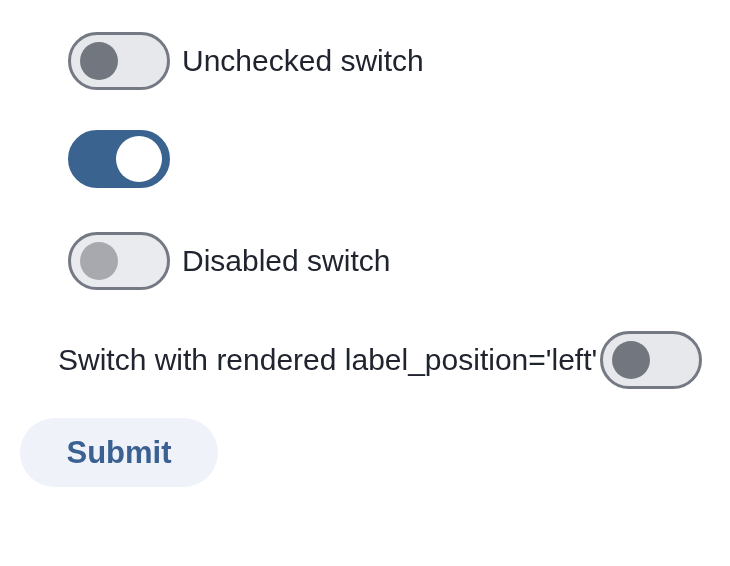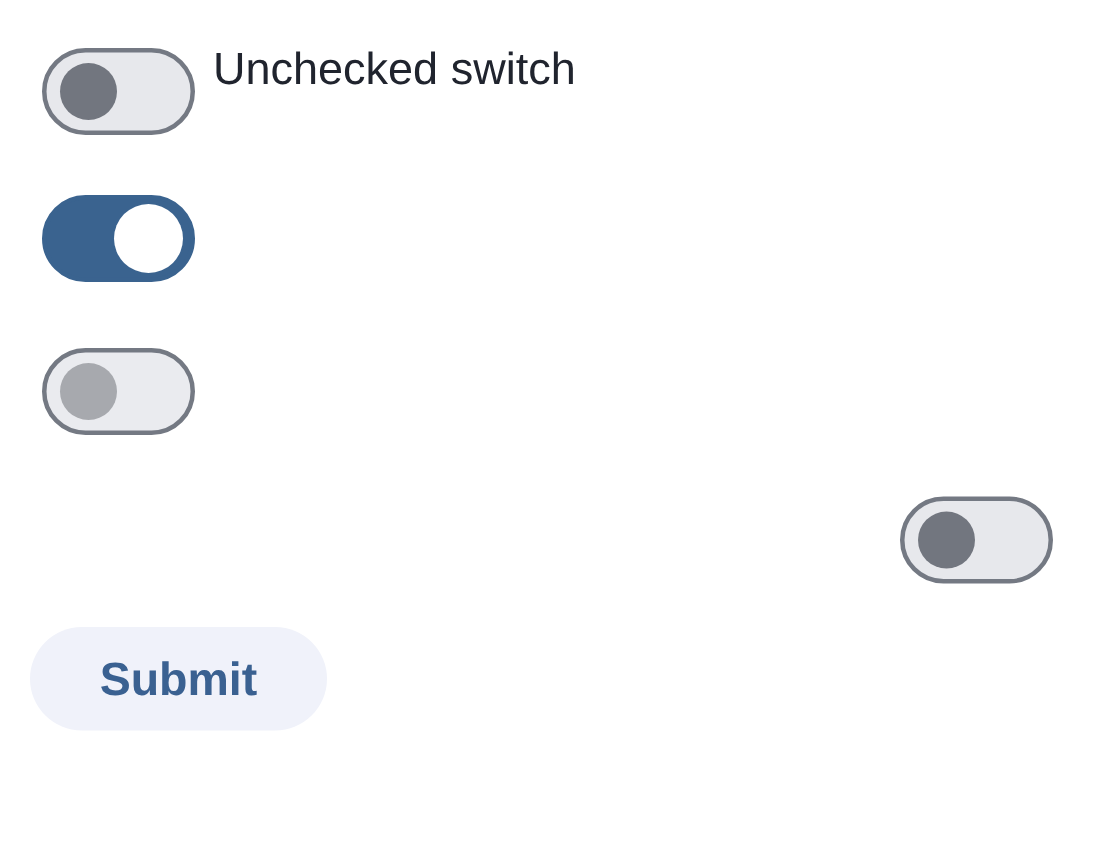--- a/index.html
+++ b/index.html
@@ -6,21 +6,21 @@
   html, body { background: var(--page-bg, #ffffff); }
   body {
     width: 730px; height: 566px;
     position: relative;
     font-family: "Liberation Sans", sans-serif;
     overflow: hidden;
   }
   .row {
     position: absolute;
     left: 0; width: 730px; height: 58px;
-    display: flex; align-items: flex-start;
+    display: flex; align-items: center; padding-left: 40px;
   }
   .row1 { top: 32px; }
   .row2 { top: 130px; }
   .row3 { top: 232px; }
   .row4 { top: 331px; }
 
   .switch {
     position: relative;
     width: 102px; height: 58px;
     border-radius: 29px;
@@ -103,21 +103,23 @@
 <div class="row row2">
   <div class="switch on switch-left-margin" role="switch" aria-checked="true">
     <div class="thumb"></div>
   </div>
 </div>
 
 <div class="row row3">
   <div class="switch disabled switch-left-margin" role="switch" aria-checked="false" aria-disabled="true">
     <div class="thumb"></div>
   </div>
+  <span class="switch-label label-right">Disabled switch</span>
 </div>
 
 <div class="row row4">
+  <span class="switch-label">Switch with rendered label_position='left'</span>
   <div class="switch off" role="switch" aria-checked="false">
     <div class="thumb"></div>
   </div>
 </div>
 
 <button class="submit-btn" type="submit">Submit</button>
 
 </body></html>

